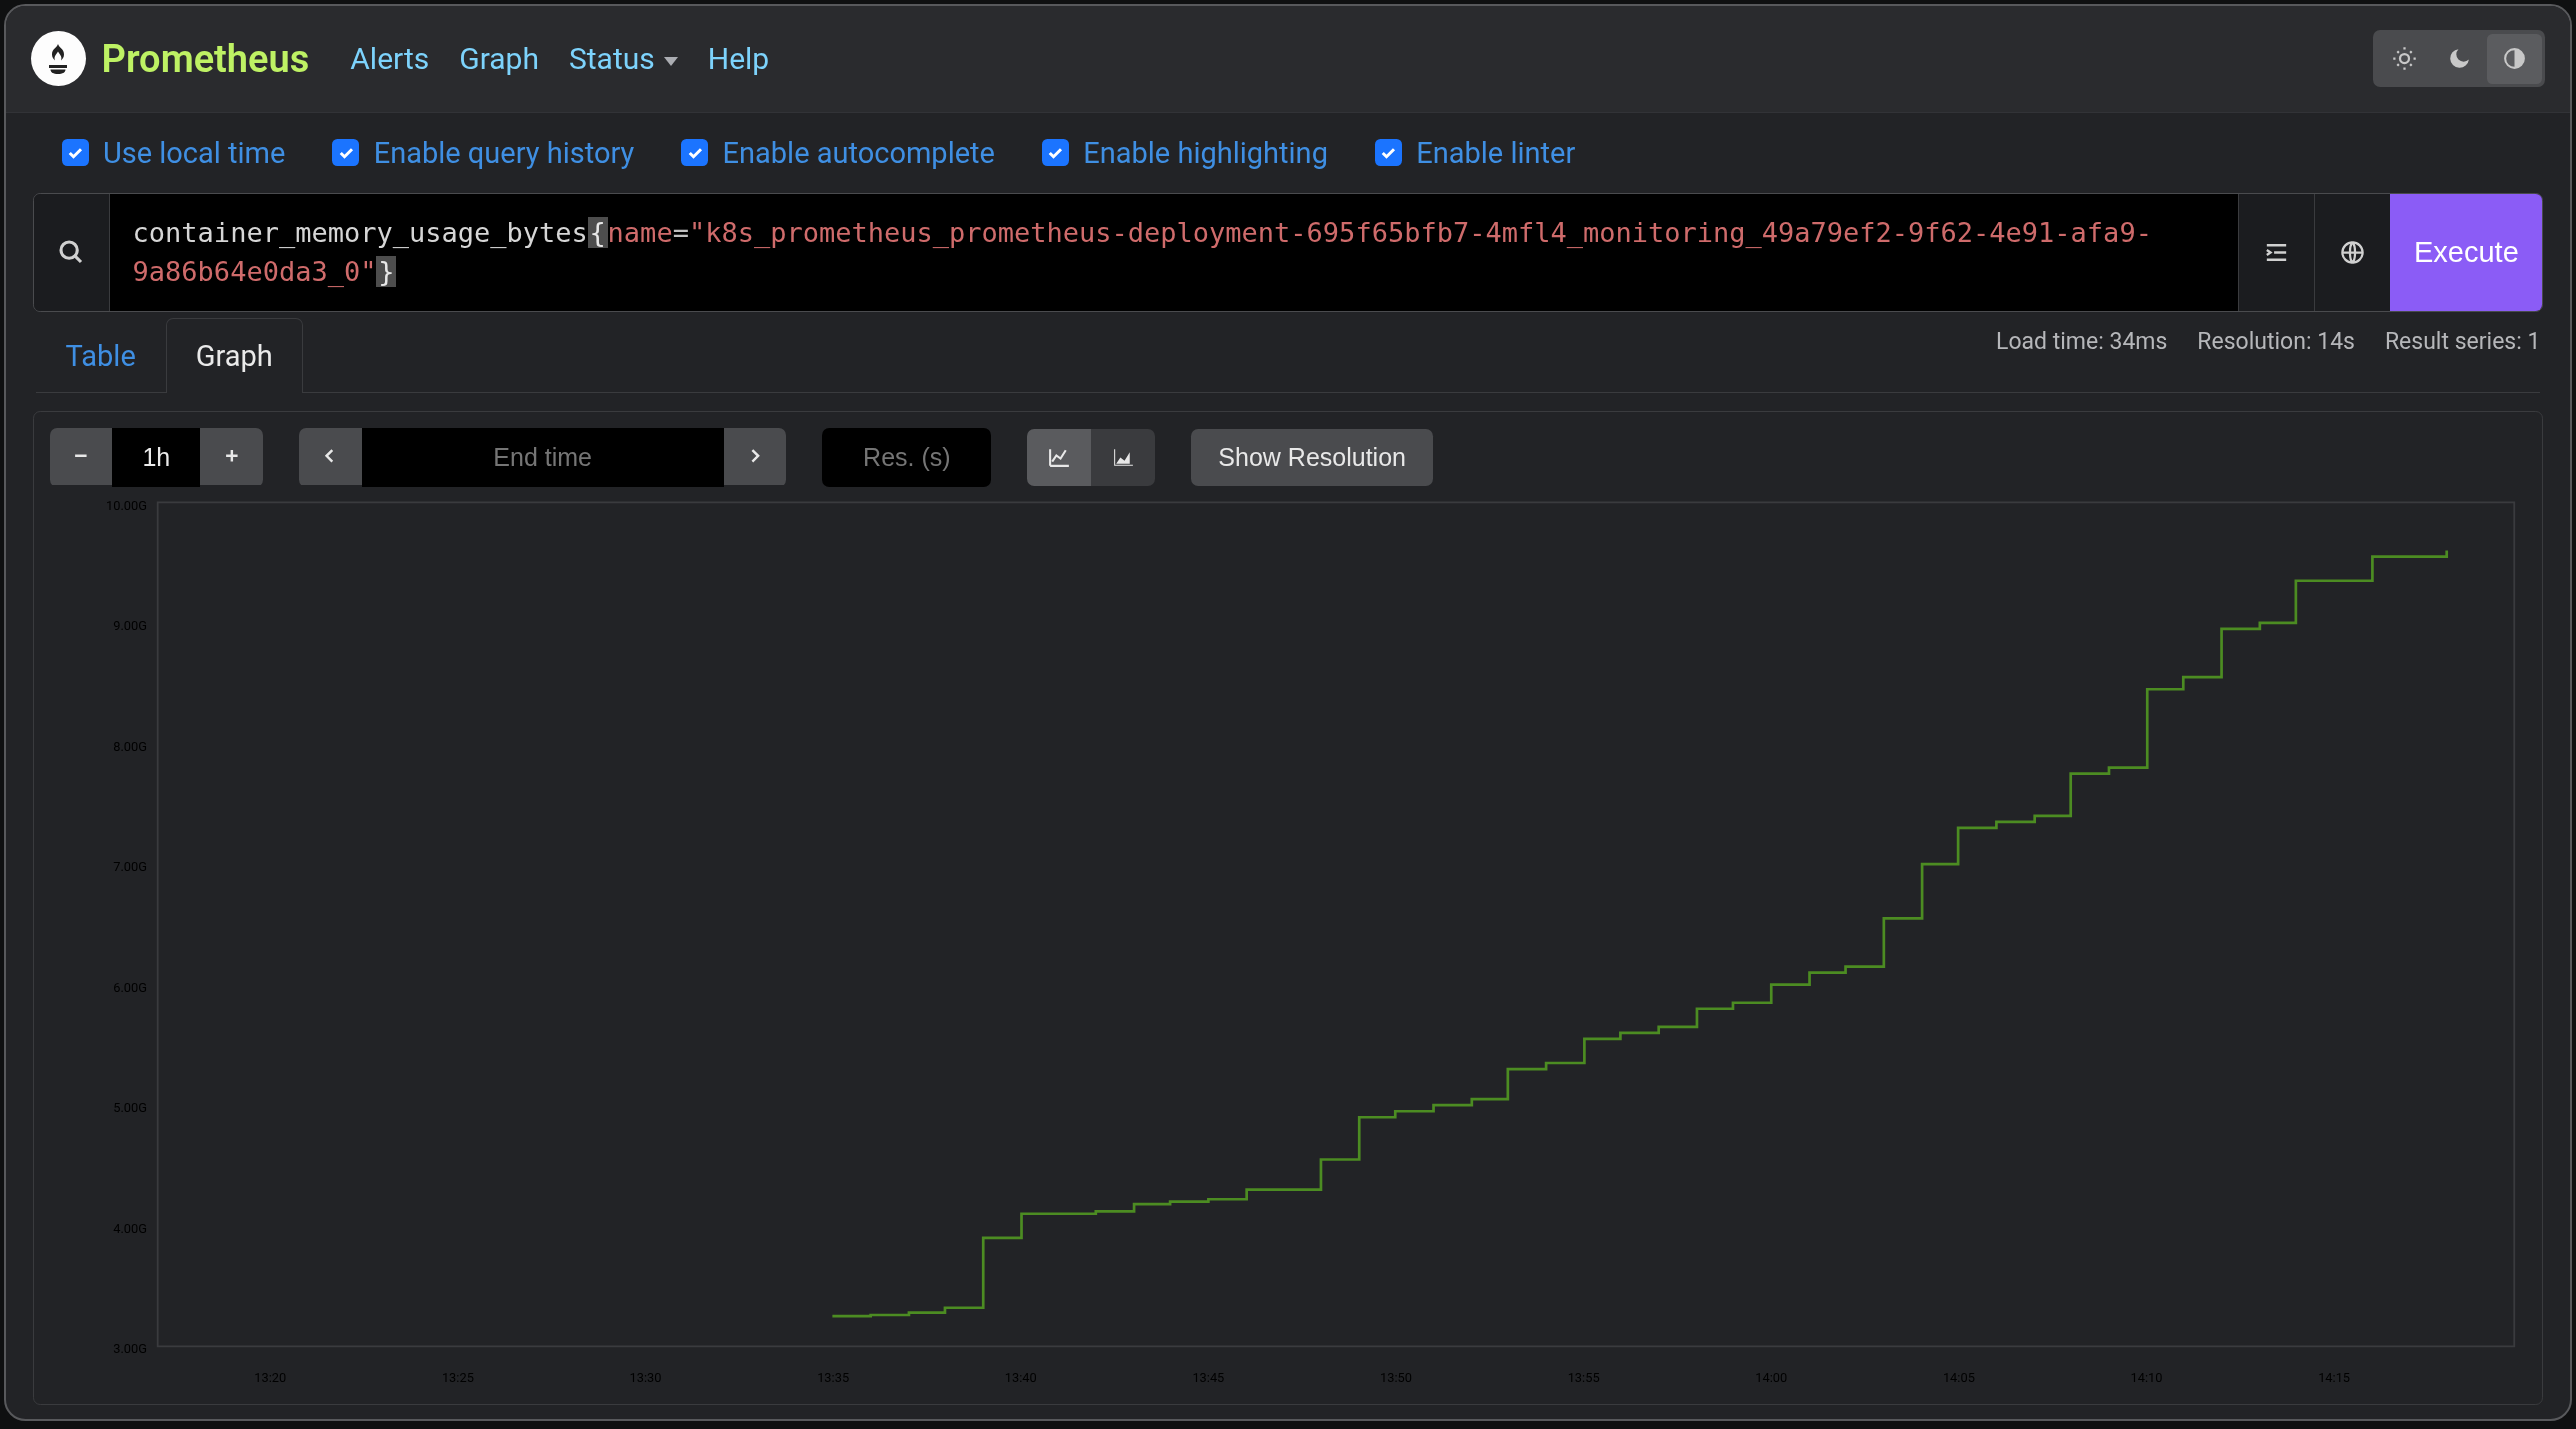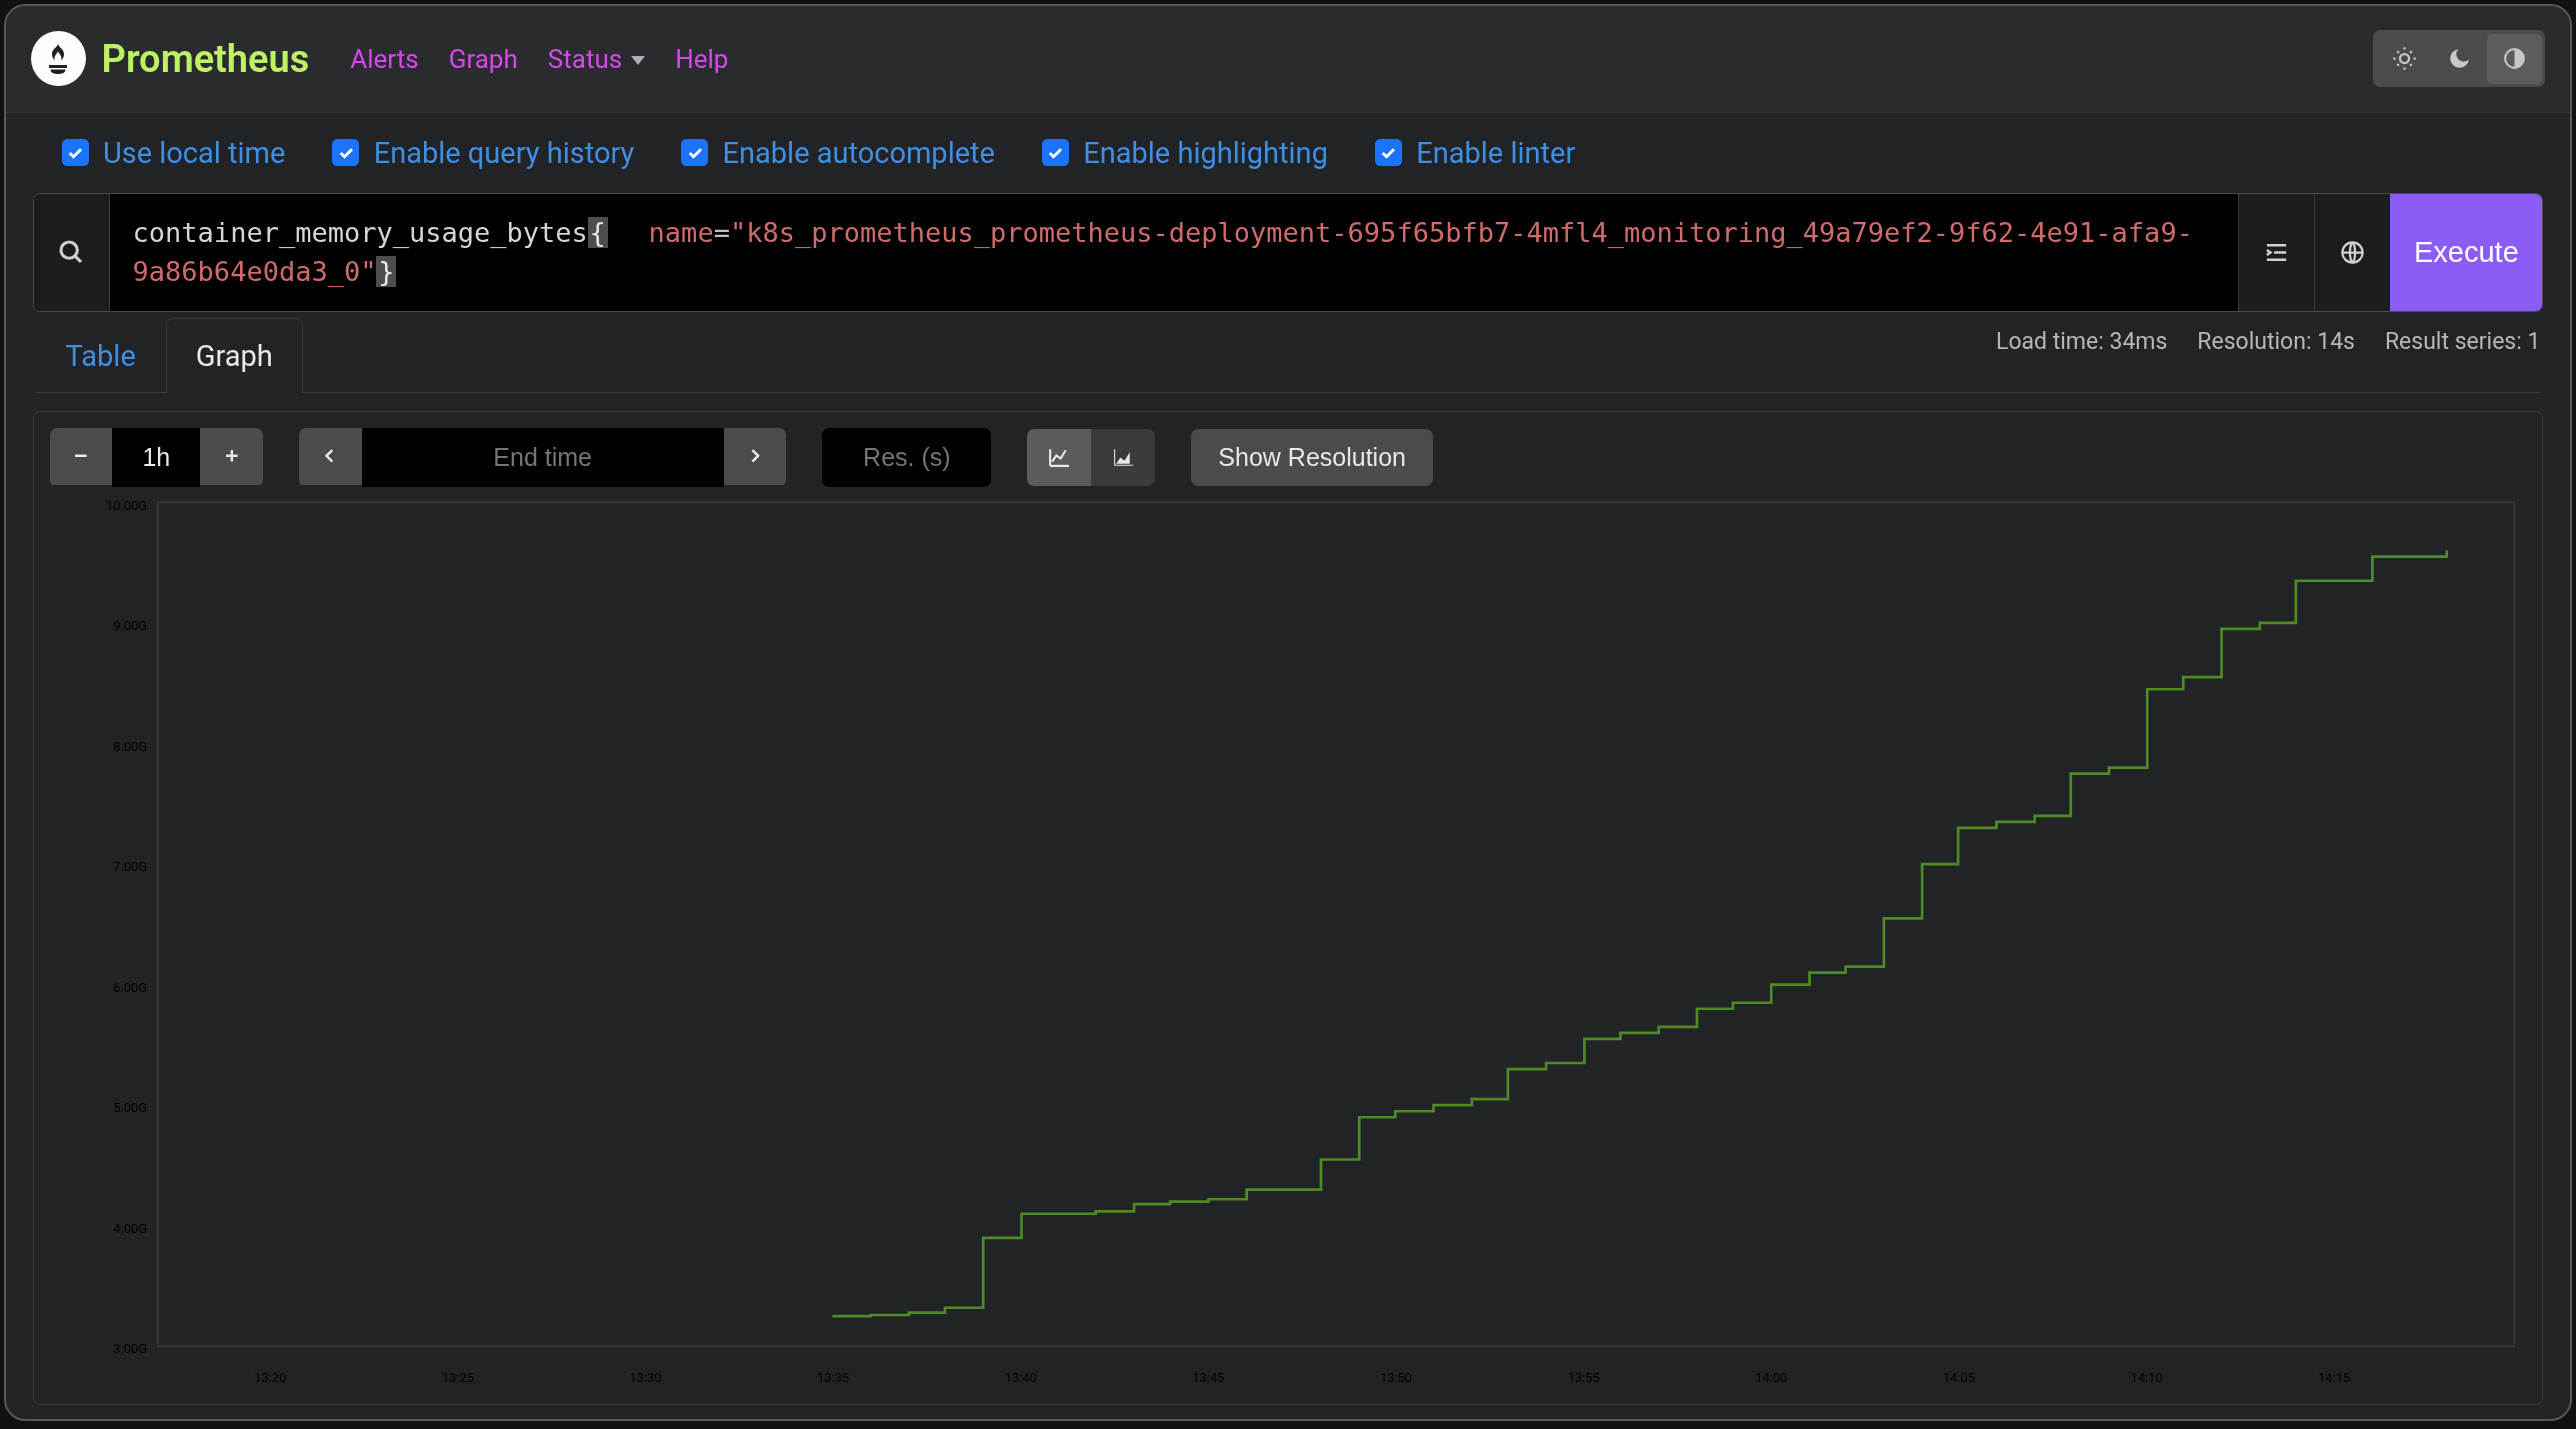--- a/index.html
+++ b/index.html
@@ -21,37 +21,37 @@
   html,body{margin:0;padding:0;background:#0f1011;color:var(--text);
     font-family:-apple-system,BlinkMacSystemFont,"Segoe UI",Roboto,Arial,sans-serif;}
   body{width:2576px;height:1429px;box-sizing:border-box;transform-origin:top left;}
   .screen{position:relative;margin:0 auto;}
   .window{margin:3.6px;border:2.7px solid #58595c;border-radius:21.5px;overflow:hidden;
     background:var(--bg);height:1417px;box-sizing:border-box;}
   .topbar{display:flex;align-items:center;height:106px;padding:0 25px;background:#2a2b2e;border-bottom:0.9px solid #323337;}
   .logo{width:55px;height:55px;border-radius:50%;background:#fdfdfd;display:flex;align-items:center;justify-content:center;margin-right:16px;}
   .brand{font-size:38px;font-weight:600;color:#bef264;}
   .navlinks{display:flex;gap:30px;margin-left:41px;}
-  .navlinks a{color:#d946ef;font-size:26px;text-decoration:none;}
+  .navlinks a{color:#7dd3fc;font-size:30px;text-decoration:none;}
   .navlinks a.caret::after{content:"";display:inline-block;margin-left:9px;width:0;height:0;
     border-left:7.2px solid transparent;border-right:7.2px solid transparent;border-top:9px solid #abadb2;vertical-align:middle;}
   .themebox{margin-left:auto;display:flex;background:#4a4b4e;border-radius:7.2px;padding:3.6px;}
   .themebox button{width:55px;height:50px;border:0;background:transparent;color:#c8c8c8;display:flex;align-items:center;justify-content:center;}
   .themebox button.active{background:#5b5c5f;border-radius:5.4px;}
   .options{display:flex;gap:47px;padding:23px 30px 23px 30px;margin-left:26px;}
   .opt{display:flex;align-items:center;gap:14.3px;color:var(--link);font-size:29px;}
   .chk{width:27px;height:27px;border-radius:5.4px;background:#1b74ff;display:flex;align-items:center;justify-content:center;}
   .chk svg{width:18px;height:18px;}
   .querybar{display:flex;margin:0 27px;border:0.9px solid #4a4b4e;border-radius:7.2px;overflow:hidden;}
   .qicon,.qtool{width:75px;display:flex;align-items:center;justify-content:center;background:#1b1c1f;border-right:0.9px solid #3a3b3e;color:#d0d0d0;}
   .qtool{border-right:0;border-left:0.9px solid #3a3b3e;}
   .qinput{flex:1;background:#000;padding:19.7px 23px;font-family:Menlo,Consolas,monospace;font-size:27px;line-height:1.45;color:var(--code-plain);white-space:pre-wrap;}
   .qinput .metric{color:var(--code-plain);}
   .qinput .brace{background:#4d4d4d;color:#e8e8e8;padding:0 1.8px;}
-  .qinput .lbl{color:var(--code-red);padding-left:41px;}
+  .qinput .lbl{color:var(--code-red);}
   .qinput .eq{color:var(--code-punct);}
   .qinput .str{color:#cf6b6b;}
   .exec{width:152px;background:#8b5cf6;color:#fff;font-size:29px;border:0;}
   .meta{display:flex;gap:30px;justify-content:flex-end;padding:16px 30px 0;color:#b6b7ba;font-size:23px;}
   .tabs{display:flex;margin:0 30px;border-bottom:0.9px solid #3a3b3e;margin-top:-38px;}
   .tab{padding:19.7px 29px;font-size:29px;border:0.9px solid transparent;border-bottom:0;border-top-left-radius:7.2px;border-top-right-radius:7.2px;position:relative;top:0.9px;}
   .tab.inactive{color:var(--link);text-align:center;}
   .tab.active{color:#eaeaea;background:var(--bg);border-color:#3a3b3e;}
   .graphpanel{margin:18px 27px 27px;border:0.9px solid #3a3b3e;border-radius:7.2px;padding:16px 16px 3.6px;}
   .ctrls{display:flex;gap:36px;align-items:center;}

